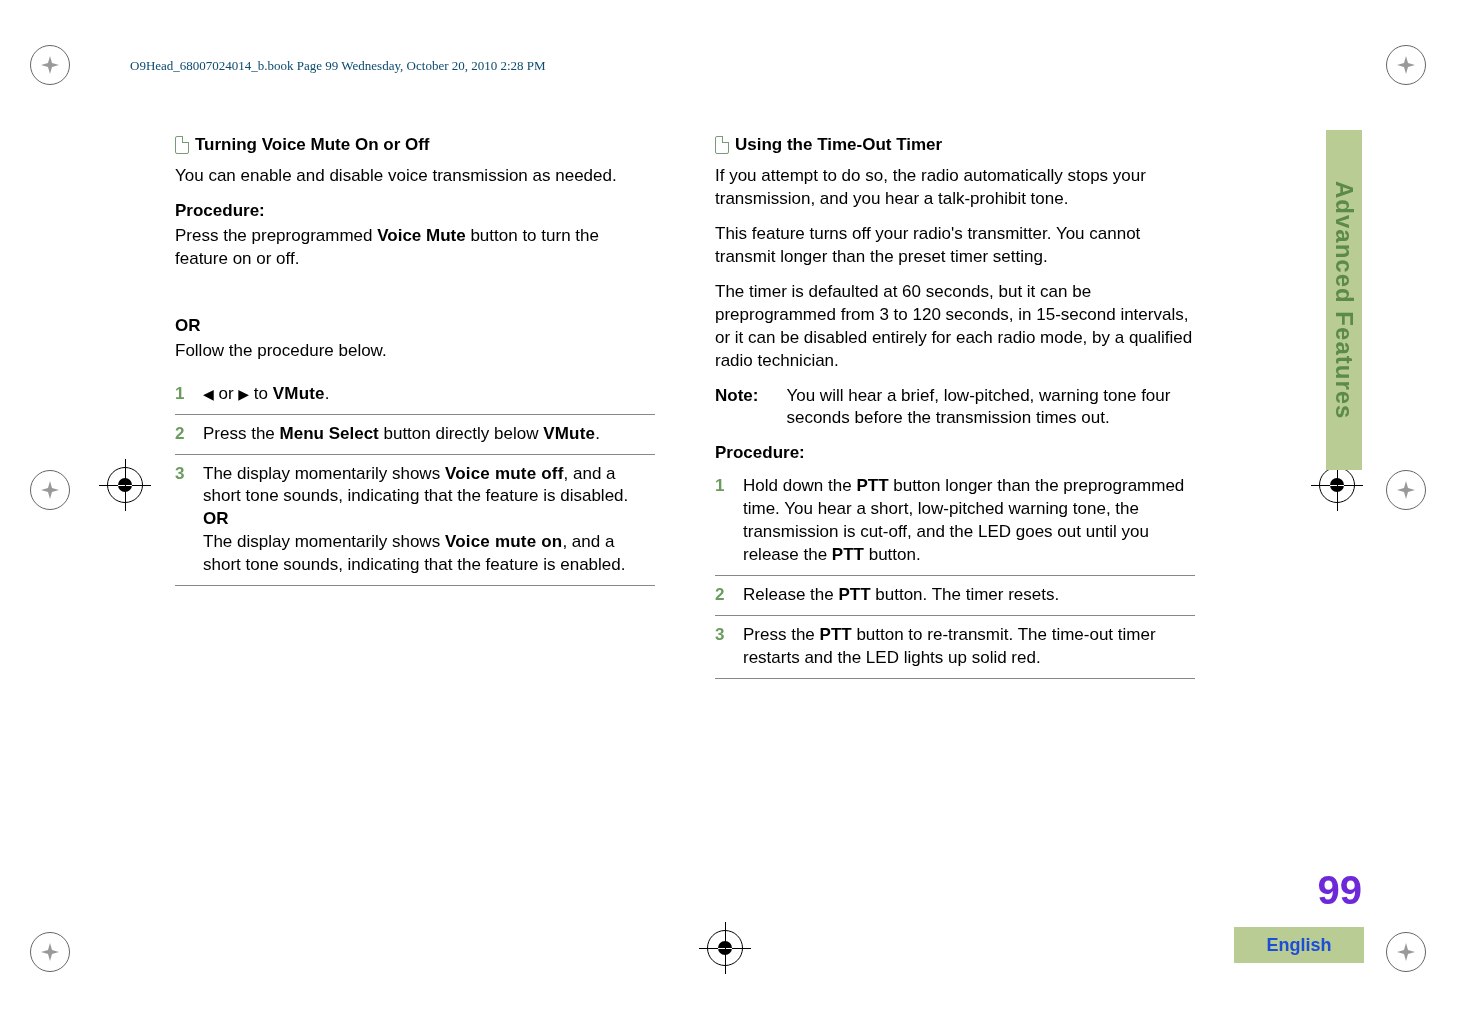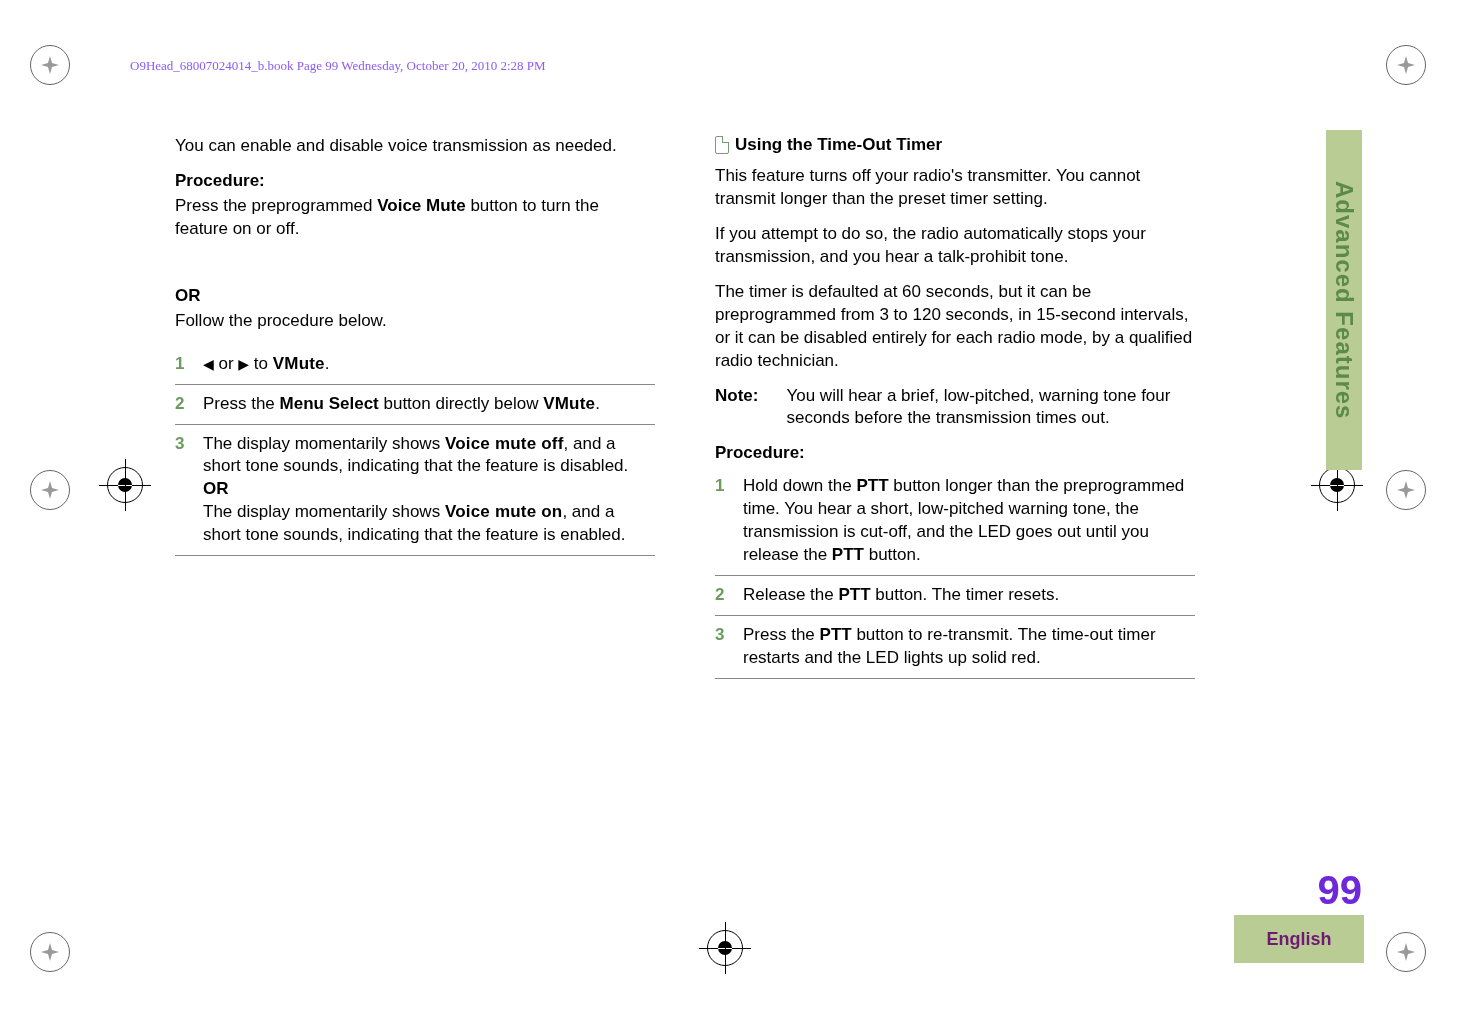--- a/index.html
+++ b/index.html
@@ -22,21 +22,21 @@
   }
   .col {
     width: 480px;
   }
   .header-line {
     position: absolute;
     left: 130px;
     top: 58px;
     font-size: 13px;
     font-family: "Times New Roman", serif;
-    color: #8b5cf6;
+    color: #0c4a6e;
   }
   .reg-dot-ul { position:absolute; width:46px; height:46px;}
   .reg-tl { left:30px; top:45px;}
   .reg-tr { right:30px; top:45px;}
   .reg-bl { left:30px; bottom:35px;}
   .reg-br { right:30px; bottom:35px;}
   .reg-ml { left:30px; top:470px;}
   .reg-mr { right:30px; top:470px;}
   .reg-circle{
     width:40px;height:40px;border:1px solid #666;border-radius:50%;
@@ -135,27 +135,27 @@
   .page-num .pn{
     font-size: 40px;
     font-weight: bold;
     color: #6d28d9;
   }
   .lang-box{
     position:absolute;
     right:98px;
     bottom:50px;
     width:130px;
-    height:48px;
+    height:36px;
     background:#b9cc93;
     display:flex;
     align-items:center;
     justify-content:center;
     font-weight:bold;
-    color:#701a75;
+    color:#1d4ed8;
     font-size:18px;
   }
 </style>
 </head>
 <body>
 
 <div class="header-line">O9Head_68007024014_b.book  Page 99  Wednesday, October 20, 2010  2:28 PM</div>
 
 <div class="reg-dot-ul reg-tl">
     <div class="reg-circle">
@@ -220,20 +220,24 @@
     <span>Advanced Features</span>
   </div>
 <div class="page-num">
     <div class="pn">99</div>
   </div>
 <div class="lang-box">English</div>
 
 <div class="page-wrap">
 
   <div class="col">
+    <h3>
+      <span class="doc-icon"></span>
+      <span>Turning Voice Mute On or Off</span>
+    </h3>
     <p>You can enable and disable voice transmission as needed.</p>
     <p class="proc-label">Procedure:</p>
     <p style="margin-bottom:2px;">
       <span>Press the preprogrammed </span><span class="bold">Voice Mute</span><span> button to turn the feature on or off.</span>
     </p>
     <p class="bold" style="margin-bottom:2px;">OR</p>
     <p>Follow the procedure below.</p>
 
     <ol>
       <li>
@@ -251,22 +255,22 @@
         <span>The display momentarily shows </span><span class="mono">Voice mute on</span><span>, and a short tone sounds, indicating that the feature is enabled.</span>
       </li>
     </ol>
   </div>
 
   <div class="col">
     <h3>
       <span class="doc-icon"></span>
       <span>Using the Time-Out Timer</span>
     </h3>
+    <p>If you attempt to do so, the radio automatically stops your transmission, and you hear a talk-prohibit tone.</p>
     <p>This feature turns off your radio's transmitter. You cannot transmit longer than the preset timer setting.</p>
-    <p>If you attempt to do so, the radio automatically stops your transmission, and you hear a talk-prohibit tone.</p>
     <p>The timer is defaulted at 60 seconds, but it can be preprogrammed from 3 to 120 seconds, in 15-second intervals, or it can be disabled entirely for each radio mode, by a qualified radio technician.</p>
     <div class="note-row">
       <div class="note-key">Note:</div>
       <div>You will hear a brief, low-pitched, warning tone four seconds before the transmission times out.</div>
     </div>
     <p class="proc-label">Procedure:</p>
     <ol>
       <li>
         <span class="num">1</span>
         <span>Hold down the </span><span class="bold">PTT</span><span> button longer than the preprogrammed time. You hear a short, low-pitched warning tone, the transmission is cut-off, and the LED goes out until you release the </span><span class="bold">PTT</span><span> button.</span>

